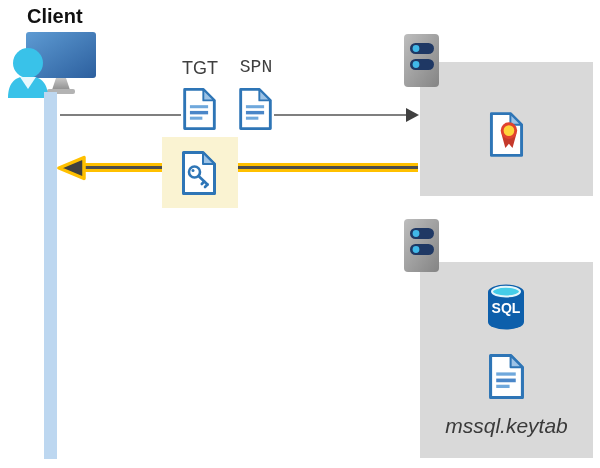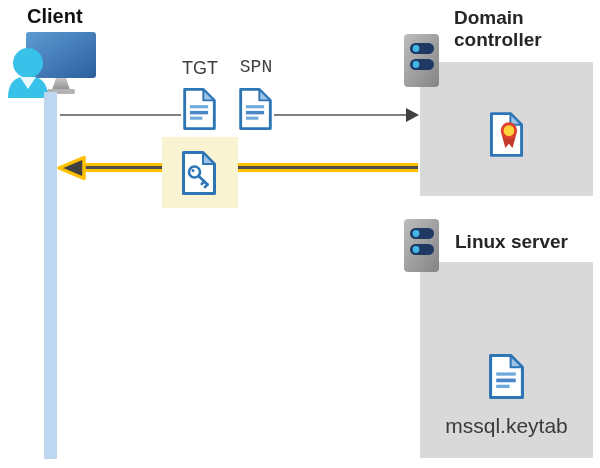--- a/index.html
+++ b/index.html
@@ -118,21 +118,20 @@
         </linearGradient>
       </defs>
       <rect x="1" y="1" width="35" height="53" rx="4" fill="url(#gsrva)"></rect>
       <rect x="7" y="10" width="24" height="11" rx="5.5" fill="#1f3864"></rect>
       <circle cx="13" cy="15.5" r="3.4" fill="#41b8e8"></circle>
       <rect x="7" y="26" width="24" height="11" rx="5.5" fill="#1f3864"></rect>
       <circle cx="13" cy="31.5" r="3.4" fill="#41b8e8"></circle>
     </svg>
   </div>
 
-  <div class="abs subtitle" style="left:454px;top:7px;width:110px;">Domain controller</div>
 
   <div class="abs" style="left:489px;top:111px;">
     <svg width="35" height="47" viewBox="0 0 36 48">
       <path d="M2.5 2.5 H22 L33.5 14 V45.5 H2.5 Z" fill="#fff" stroke="#2e75b6" stroke-width="3" stroke-linejoin="round"></path>
       <path d="M22 2.5 L33.5 14 L22 14 Z" fill="#9dc3e6" stroke="#2e75b6" stroke-width="2" stroke-linejoin="round"></path>
       <path d="M13 24 L16.8 38 L20.5 33.5 L24.2 38 L28 24 Z" fill="#c5392b"></path>
       <circle cx="20.5" cy="20" r="7" fill="#ffd43b" stroke="#e1422f" stroke-width="3"></circle>
     </svg>
   </div>
 
@@ -147,28 +146,35 @@
         </linearGradient>
       </defs>
       <rect x="1" y="1" width="35" height="53" rx="4" fill="url(#gsrvb)"></rect>
       <rect x="7" y="10" width="24" height="11" rx="5.5" fill="#1f3864"></rect>
       <circle cx="13" cy="15.5" r="3.4" fill="#41b8e8"></circle>
       <rect x="7" y="26" width="24" height="11" rx="5.5" fill="#1f3864"></rect>
       <circle cx="13" cy="31.5" r="3.4" fill="#41b8e8"></circle>
     </svg>
   </div>
 
-  <div class="abs subtitle" style="left:455px;top:231px;white-space:nowrap;">Linux server</div>
 
+  <div class="abs" style="left:486px;top:283px;">
+    <svg width="40" height="48" viewBox="0 0 40 48">
+      <path d="M2 9 V39 A18 7.5 0 0 0 38 39 V9 Z" fill="#0d5fab"></path>
+      <ellipse cx="20" cy="9" rx="18" ry="7.5" fill="#0d5fab"></ellipse>
+      <ellipse cx="20" cy="8.6" rx="14" ry="4.8" fill="#45cde8" stroke="#e4f6fb" stroke-width="2"></ellipse>
+    </svg>
+    <div class="abs" style="left:0;top:17px;width:40px;text-align:center;color:#fff;font-weight:bold;font-size:14px;">SQL</div>
+  </div>
 
   <div class="abs" style="left:488px;top:352px;">
     <svg width="37" height="49" viewBox="0 0 36 46">
       <path d="M2.5 2.5 H22 L33.5 14 V43.5 H2.5 Z" fill="#fff" stroke="#2e75b6" stroke-width="3" stroke-linejoin="round"></path>
       <path d="M22 2.5 L33.5 14 L22 14 Z" fill="#9dc3e6" stroke="#2e75b6" stroke-width="2" stroke-linejoin="round"></path>
       <rect x="8" y="19" width="19" height="3.2" fill="#6fa8dc"></rect>
       <rect x="8" y="25" width="19" height="3.6" fill="#4a86c8"></rect>
       <rect x="8" y="31" width="13" height="3.2" fill="#6fa8dc"></rect>
     </svg>
   </div>
 
-  <div class="abs file-label" style="left:420px;top:414px;width:173px;">mssql.keytab</div>
+  <div class="abs file-label" style="left:420px;top:414px;width:173px;font-style:italic;">mssql.keytab</div>
 
 </div>
 
 </body></html>

